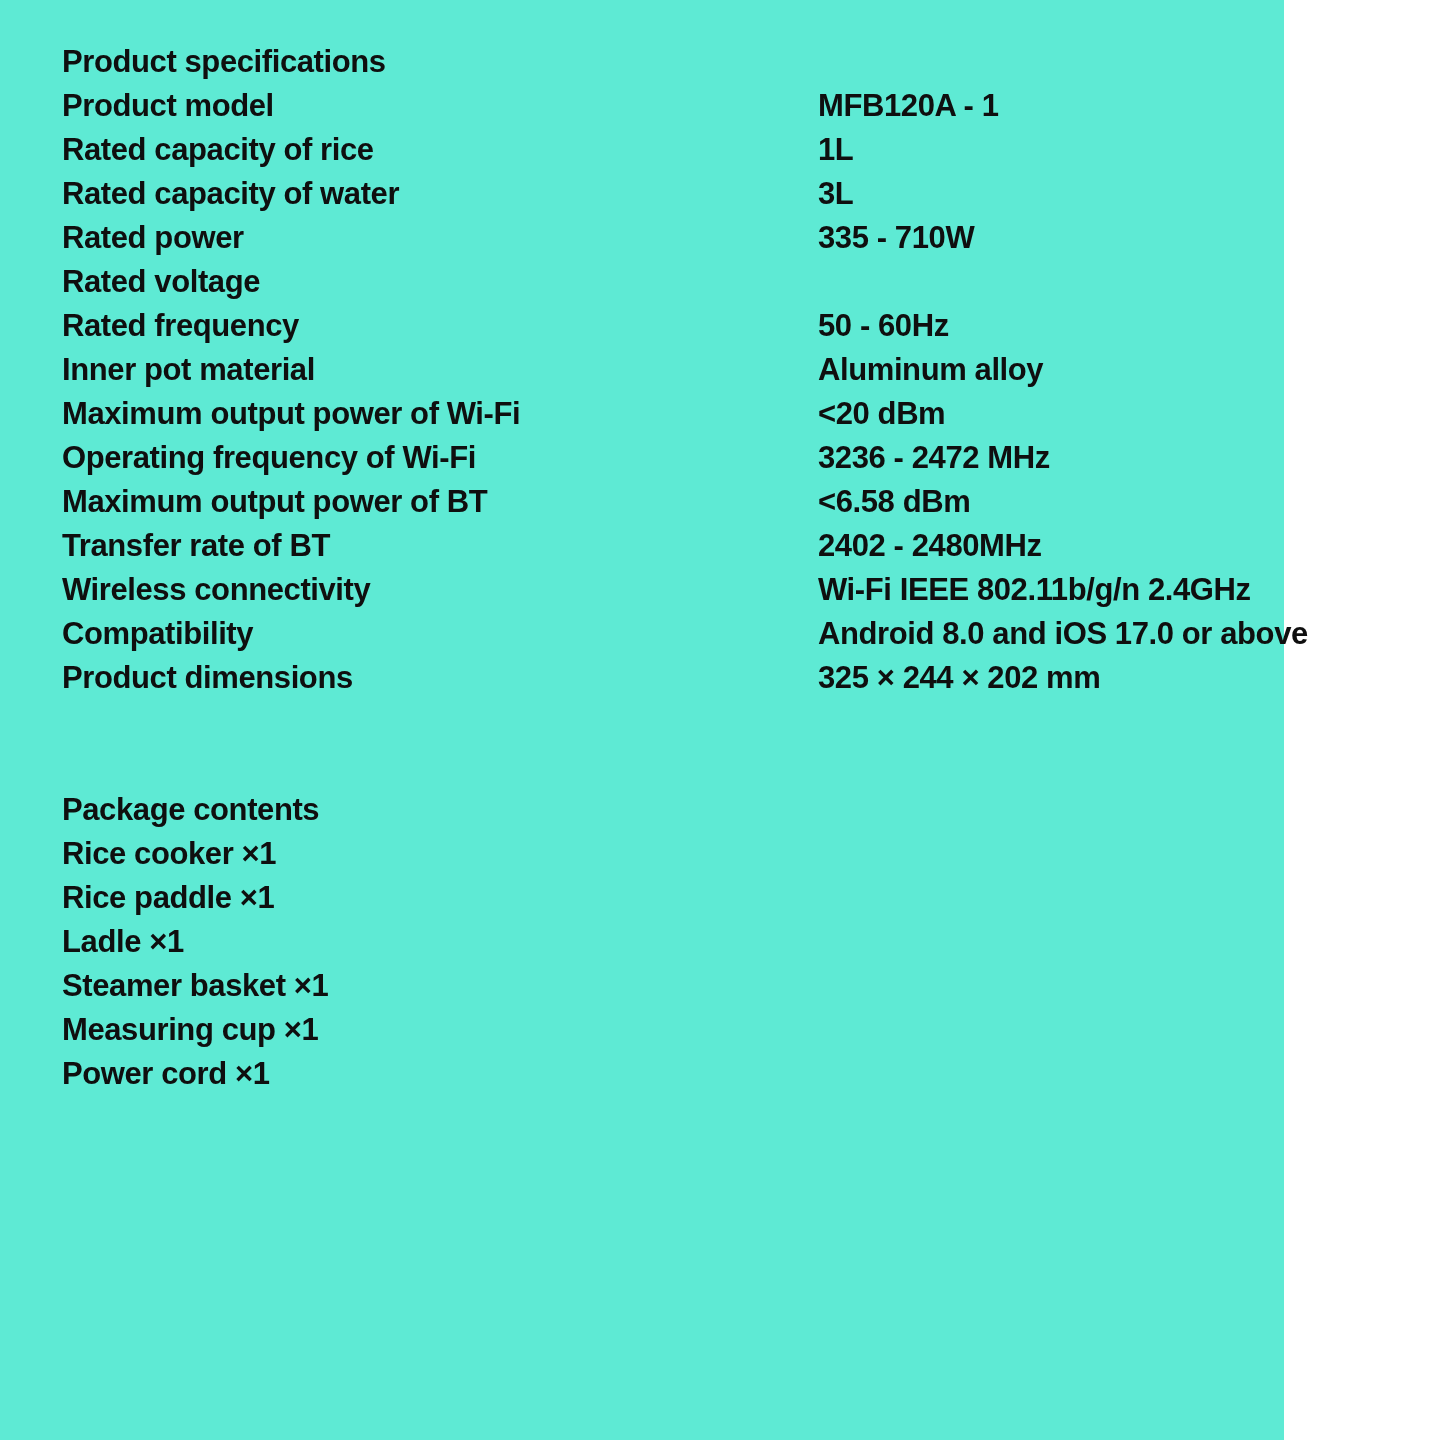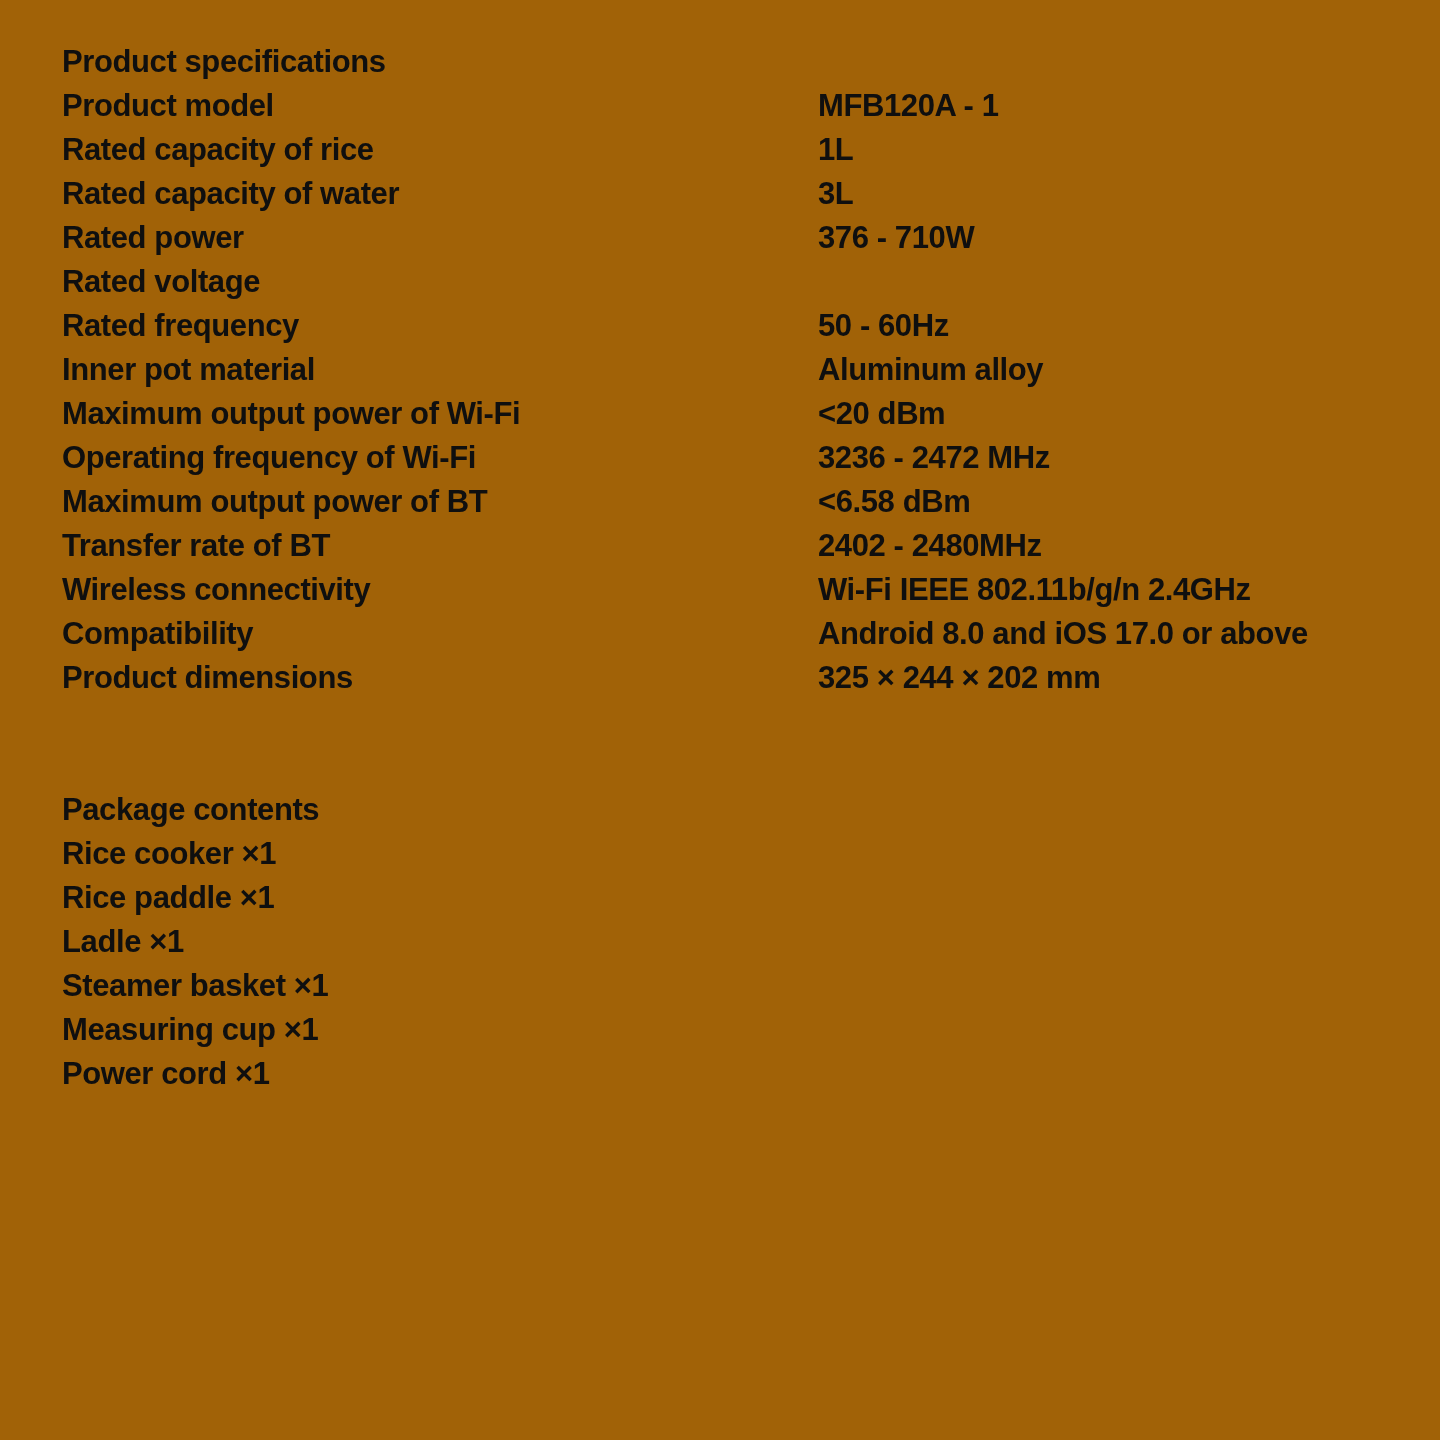--- a/index.html
+++ b/index.html
@@ -9,24 +9,24 @@
   }
   body {
     width: 1440px;
     height: 1440px;
     overflow: hidden;
     font-family: "Liberation Sans", "DejaVu Sans", sans-serif;
     color: #0f0f0f;
   }
   .page {
     box-sizing: border-box;
-    width: 1440px;
+    width: 1284px;
     height: 1440px;
     padding: 40px 40px 0 62px;
-    background: #a16207;
+    background: #5eead4;
   }
   .section-title,
   .spec-label,
   .spec-value,
   .package-item {
     font-size: 31px;
     line-height: 44px;
     font-weight: 700;
     letter-spacing: -0.4px;
     white-space: nowrap;
@@ -59,21 +59,21 @@
     <div class="spec-row">
       <span class="spec-label">Rated capacity of rice</span>
       <span class="spec-value">1L</span>
     </div>
     <div class="spec-row">
       <span class="spec-label">Rated capacity of water</span>
       <span class="spec-value">3L</span>
     </div>
     <div class="spec-row">
       <span class="spec-label">Rated power</span>
-      <span class="spec-value">376 - 710W</span>
+      <span class="spec-value">335 - 710W</span>
     </div>
     <div class="spec-row">
       <span class="spec-label">Rated voltage</span>
     </div>
     <div class="spec-row">
       <span class="spec-label">Rated frequency</span>
       <span class="spec-value">50 - 60Hz</span>
     </div>
     <div class="spec-row">
       <span class="spec-label">Inner pot material</span>

